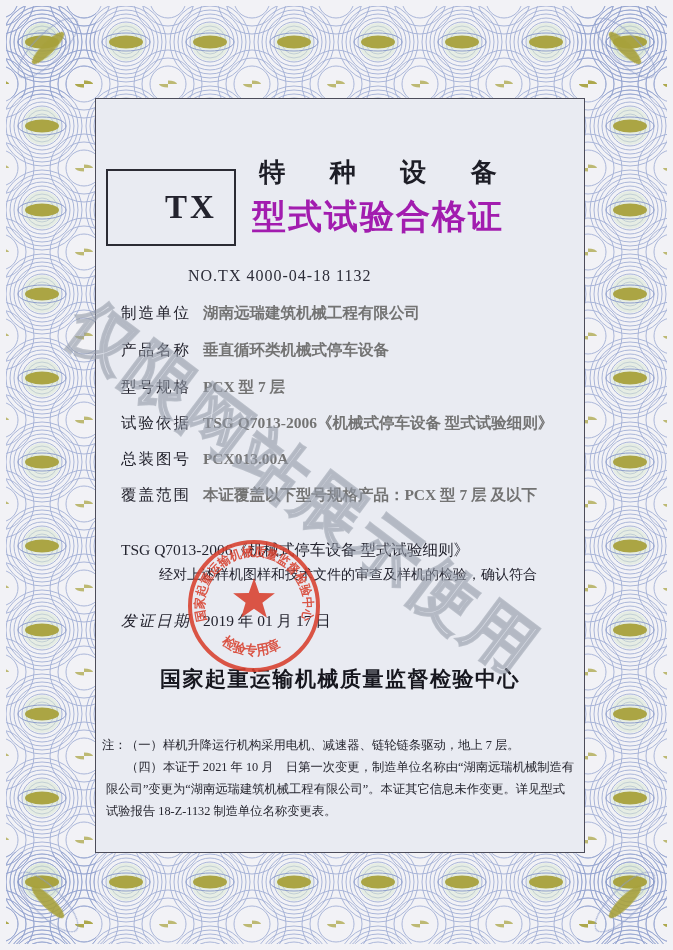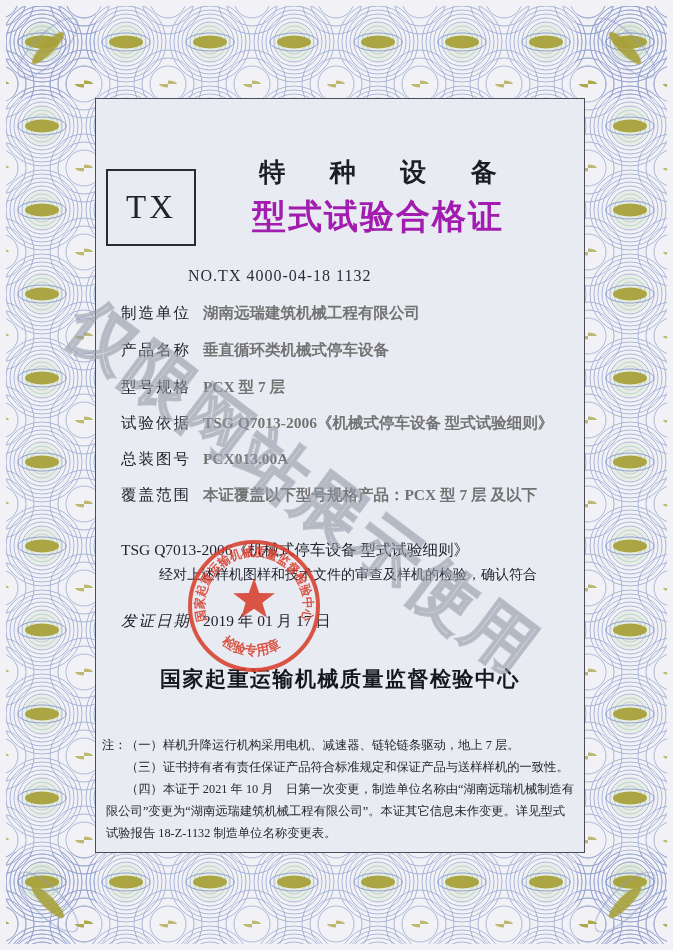--- a/index.html
+++ b/index.html
@@ -17,21 +17,21 @@
   .watermark{
     position:absolute;left:8px;top:182px;z-index:5;pointer-events:none;
     font-size:67px;font-weight:700;letter-spacing:4px;white-space:nowrap;
     color:rgba(152,158,172,0.16);
     -webkit-text-stroke:2px rgba(148,154,168,0.55);
     transform:rotate(37deg);transform-origin:0 0;
   }
   .tx-box{
     position:absolute;left:10px;top:70px;width:86px;height:73px;
     border:2px solid #2b2b34;display:flex;align-items:center;justify-content:center;
-    font-size:33px;font-weight:400;letter-spacing:3px;background:transparent;
+    font-size:33px;font-weight:700;letter-spacing:3px;background:transparent;padding-left:40px;
   }
   .title-block{position:absolute;left:92px;top:56px;width:380px;text-align:center;}
   .category{font-size:26px;font-weight:600;letter-spacing:19px;text-indent:19px;color:#1d1d26;}
   .main-title{font-size:34px;font-weight:700;letter-spacing:2px;margin-top:4px;color:#a21caf;}
   .cert-no{position:absolute;left:92px;top:168px;width:380px;
     font-size:16px;letter-spacing:1px;color:#2c2c38;}
   .field-row{position:absolute;left:25px;font-size:15.5px;white-space:nowrap;}
   .field-row .lbl{display:inline-block;width:78px;letter-spacing:2px;color:#22222c;}
   .field-row .val{color:#737373;font-weight:bold;}
   .statement-1{position:absolute;left:63px;top:419px;font-size:14px;white-space:nowrap;margin-top:48px;}
@@ -162,18 +162,17 @@
         <textPath href="#seal-top-arc" startOffset="0" textLength="186" lengthAdjust="spacingAndGlyphs" data-interactable="false">国家起重运输机械质量监督检验中心</textPath>
       </text>
       <text font-size="13.5" fill="#d8402e" font-weight="700" font-family="Liberation Serif, DejaVu Serif, serif">
         <textPath href="#seal-bottom-arc" startOffset="2" textLength="64" lengthAdjust="spacingAndGlyphs" data-interactable="false">检验专用章</textPath>
       </text>
     </svg>
 
     <div class="notes" data-interactable="false">
       <span class="prefix" data-interactable="false">注：</span>
       <div class="note-item" data-interactable="false">（一）样机升降运行机构采用电机、减速器、链轮链条驱动，地上 7 层。</div>
-      <div class="note-item" data-interactable="false">（三）证书持有者有责任保证产品符合标准规定和保证产品与送样样机的一致性。</div>
       <div class="note-item" data-interactable="false">（四）本证于 2021 年 10 月　日第一次变更，制造单位名称由“湖南远瑞机械制造有限公司”变更为“湖南远瑞建筑机械工程有限公司”。本证其它信息未作变更。详见型式试验报告 18-Z-1132 制造单位名称变更表。</div>
     </div>
 
   </div>
 </div>
 
 </body></html>

